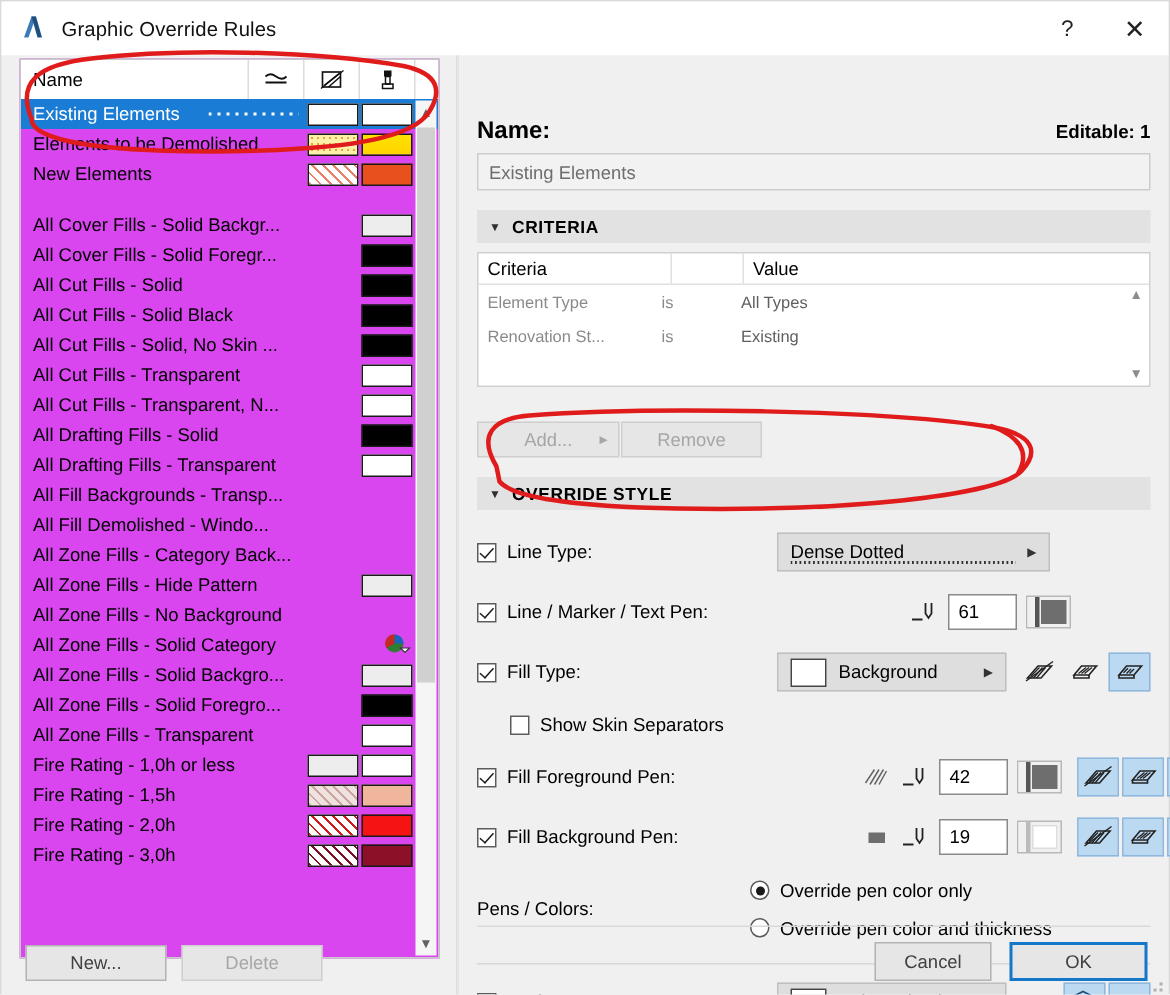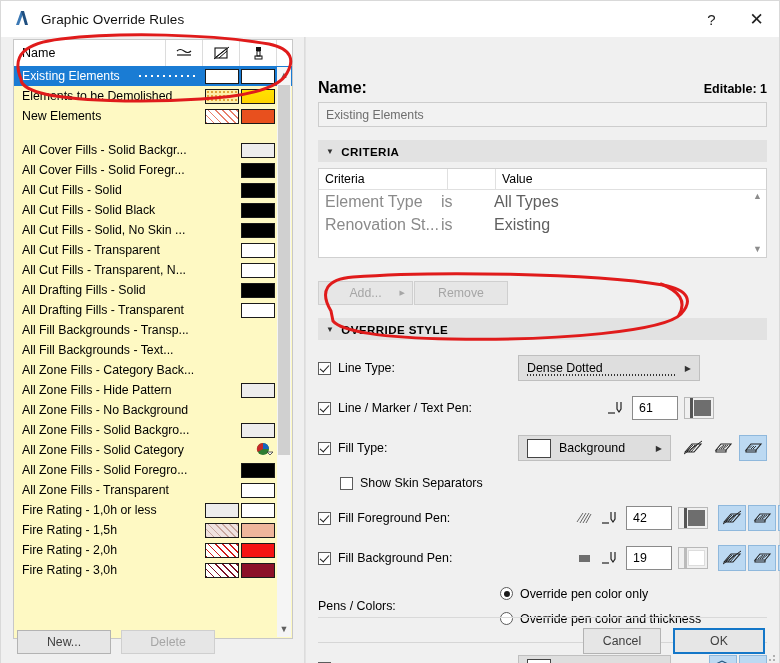--- a/index.html
+++ b/index.html
@@ -50,21 +50,21 @@
     border-right: 1px solid #dcdcdc;
   }
   .right-pane {
     flex: 1; position: relative; background: #f0f0f0;
     border-left: 1px solid #e3e3e3;
   }
 
   
   .list-box {
     position: absolute; left: 12px; top: 2px; width: 280px; height: 600px;
-    background: #fef9c3; border: 1px solid #c8c8c8; box-sizing: border-box;
+    background: #d946ef; border: 1px solid #c8c8c8; box-sizing: border-box;
   }
   .list-header {
     display: flex; height: 26px; border-bottom: 1px solid #c8c8c8;
     background: #fff; align-items: stretch;
   }
   .lh-name { flex: 1; display: flex; align-items: center; padding-left: 8px;
     font-size: 12.5px; border-right: 1px solid #dcdcdc; }
   .lh-icon { width: 36px; display: flex; align-items: center; justify-content: center;
     border-right: 1px solid #dcdcdc; }
   .lh-icon:last-child { border-right: none; }
@@ -134,21 +134,21 @@
   .tri { margin-right: 7px; font-size: 8px; color: #303030; }
 
   .crit-box {
     margin-top: 6px; height: 90px; background: #fff;
     border: 1px solid #d0d0d0; box-sizing: border-box; position: relative;
   }
   .crit-head { display: flex; height: 20px; border-bottom: 1px solid #e0e0e0; }
   .ch1 { width: 122px; padding-left: 6px; font-size: 12.3px; border-right: 1px solid #e0e0e0; line-height:20px;}
   .ch2 { width: 47px; border-right: 1px solid #e0e0e0; }
   .ch3 { flex: 1; padding-left: 6px; font-size: 12.3px; line-height: 20px; }
-  .crit-row { display: flex; height: 23px; align-items: center; color: #8a8a8a; font-size: 16px; }
+  .crit-row { display: flex; height: 23px; align-items: center; color: #8a8a8a; font-size: 11px; }
   .cc1 { width: 122px; padding-left: 6px; box-sizing: border-box; }
   .cc2 { width: 47px; box-sizing: border-box; }
   .cc3 { flex: 1; padding-left: 6px; box-sizing: border-box; color: #5f5f5f; }
   .crit-scroll { position: absolute; right: 2px; top: 22px; bottom: 3px; width: 13px; }
   .crit-scroll span { position: absolute; left: 0; width: 13px; text-align: center;
     font-size: 9px; color: #8c8c8c; }
 
   .crit-btns { margin-top: 23px; display: flex; gap: 1px; }
   .btn-add { width: 95px; position: relative; }
   .btn-add .arw { position: absolute; right: 7px; top: 50%; transform: translateY(-50%);
@@ -357,52 +357,52 @@
                 <div class="rname">All Drafting Fills - Transparent</div>
                 <div class="sw-wrap">
                   <div class="sw" style="background:#ffffff;"></div>
                 </div>
               </div>
               <div class="row">
                 <div class="rname">All Fill Backgrounds - Transp...</div>
                 <div class="sw-wrap"></div>
               </div>
               <div class="row">
-                <div class="rname">All Fill Backgrounds - Text...</div>
+                <div class="rname">All Fill Demolished - Windo...</div>
                 <div class="sw-wrap"></div>
               </div>
               <div class="row">
                 <div class="rname">All Zone Fills - Category Back...</div>
                 <div class="sw-wrap"></div>
               </div>
               <div class="row">
                 <div class="rname">All Zone Fills - Hide Pattern</div>
                 <div class="sw-wrap">
                   <div class="sw" style="background:#ededed;"></div>
                 </div>
               </div>
               <div class="row">
                 <div class="rname">All Zone Fills - No Background</div>
                 <div class="sw-wrap"></div>
-              </div>
-              <div class="row">
-                <div class="rname">All Zone Fills - Solid Backgro...</div>
-                <div class="sw-wrap">
-                  <div class="sw" style="background:#ededed;"></div>
-                </div>
               </div>
               <div class="row">
                 <div class="rname">All Zone Fills - Solid Category</div>
                 <div class="sw-wrap">
                   <div><svg width="20" height="16" viewBox="0 0 20 16">
                       <circle cx="8" cy="8" r="6" fill="#2e7d32"></circle>
                       <path d="M8 8 L14 8 A6 6 0 0 0 8 2 Z" fill="#1565c0"></path>
                       <path d="M8 8 L8 2 A6 6 0 0 0 2.6 11 Z" fill="#c62828"></path>
                       <path d="M12 11 h6 l-3 3 z" fill="#fff" stroke="#333" stroke-width=".8"></path>
                     </svg></div>
+                </div>
+              </div>
+              <div class="row">
+                <div class="rname">All Zone Fills - Solid Backgro...</div>
+                <div class="sw-wrap">
+                  <div class="sw" style="background:#ededed;"></div>
                 </div>
               </div>
               <div class="row">
                 <div class="rname">All Zone Fills - Solid Foregro...</div>
                 <div class="sw-wrap">
                   <div class="sw" style="background:#000000;"></div>
                 </div>
               </div>
               <div class="row">
                 <div class="rname">All Zone Fills - Transparent</div>

